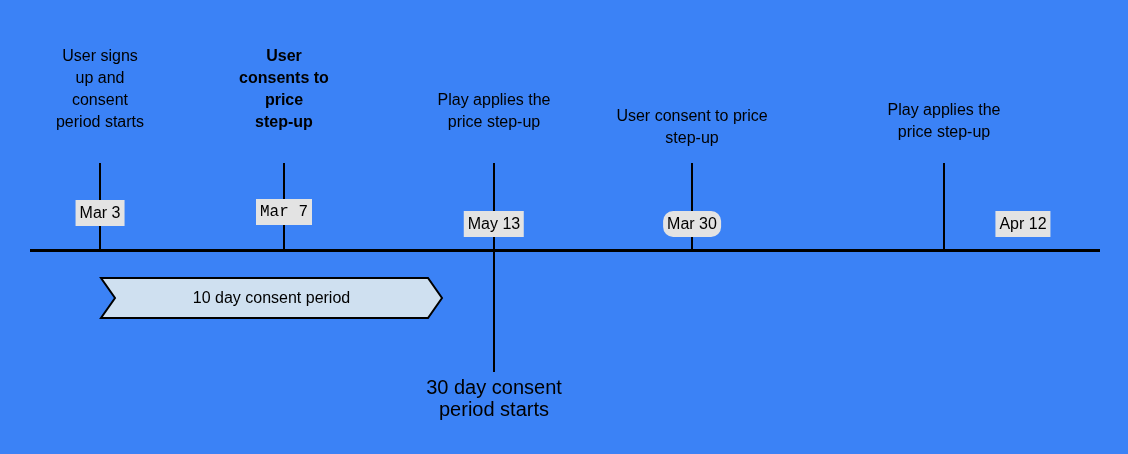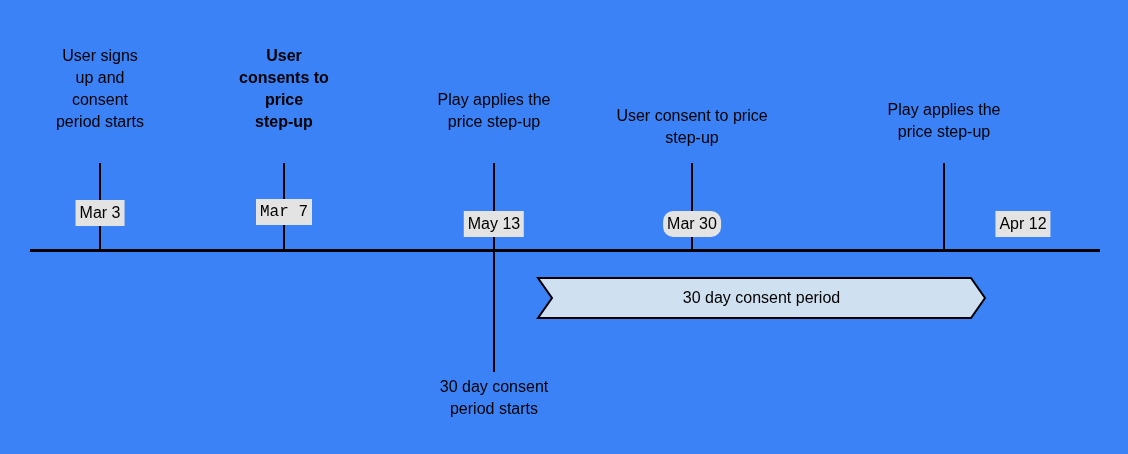--- a/index.html
+++ b/index.html
@@ -79,21 +79,21 @@
     pointer-events: none;
   }
   
   .drop-stem {
     position: absolute;
     width: 2px;
     background: #000000;
   }
   .drop-caption {
     position: absolute;
-    font-size: 16px;
+    font-size: 20px;
     line-height: 22px;
     text-align: center;
     transform: translateX(-50%);
     white-space: pre-line;
     color: #000000;
   }
 </style>
 </head>
 <body>
 
@@ -123,25 +123,25 @@
   <div class="event-caption" style="left:692px; top:105px; width:250px;">User consent to price
 step-up</div>
   <div class="tick-stem" style="left:691px; top:163px; height:87px;"></div>
   <div class="date-chip" style="left:692px; top:211px;border-radius:10px;">Mar 30</div>
 
   <div class="event-caption" style="left:944px; top:99px; width:230px;">Play applies the
 price step-up</div>
   <div class="tick-stem" style="left:943px; top:163px; height:87px;"></div>
   <div class="date-chip" style="left:976px; top:211px;margin-left:47px;">Apr 12</div>
 
+  <div class="banner" style="left:100px; top:277px; width:343px;">
+    <svg viewBox="0 0 343 42" preserveAspectRatio="none">
+      <polygon points="1,1 328,1 342,21 328,41 1,41 15,21" fill="#cfe0f0" stroke="#000000" stroke-width="2" stroke-linejoin="miter" vector-effect="non-scaling-stroke"></polygon>
+    </svg>
+    <div class="banner-label">10 day consent period</div>
+  </div>
 
-  <div class="banner" style="left:537px; top:277px; width:449px;">
-    <svg viewBox="0 0 449 42" preserveAspectRatio="none">
-      <polygon points="1,1 434,1 448,21 434,41 1,41 15,21" fill="#cfe0f0" stroke="#000000" stroke-width="2" stroke-linejoin="miter" vector-effect="non-scaling-stroke"></polygon>
-    </svg>
-    <div class="banner-label">30 day consent period</div>
-  </div>
 
   <div class="drop-stem" style="left:493px; top:249px; height:123px;"></div>
   <div class="drop-caption" style="left:494px; top:376px; width:230px;">30 day consent
 period starts</div>
 
 </div>
 
 </body></html>

